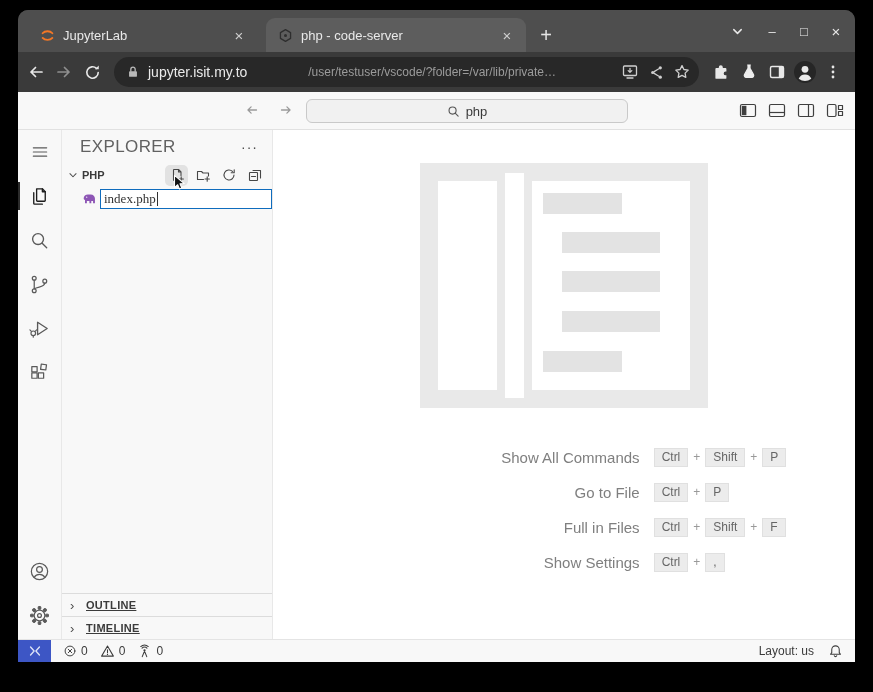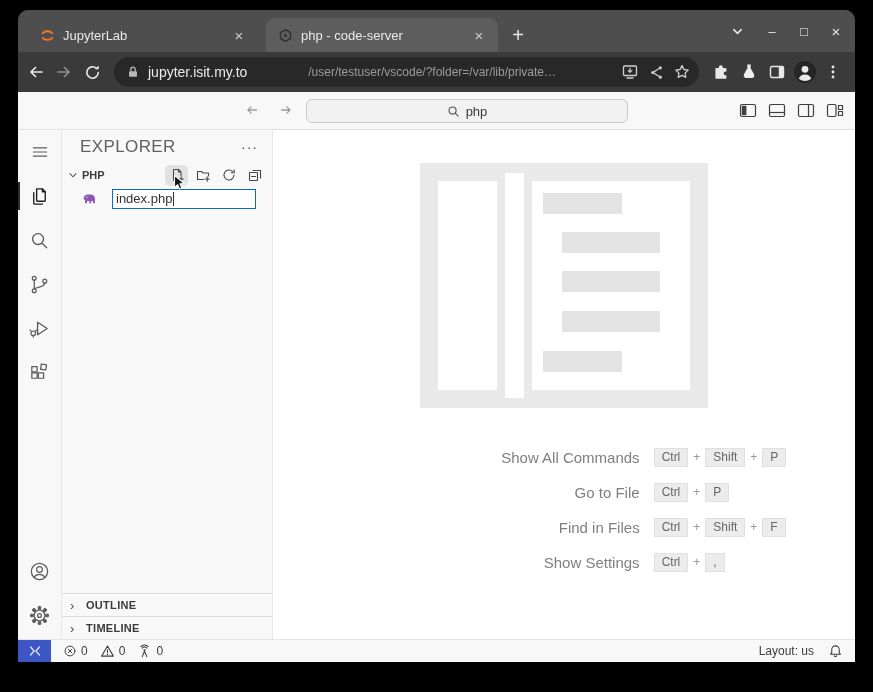--- a/index.html
+++ b/index.html
@@ -9,21 +9,21 @@
           border-radius:10px 10px 0 0;overflow:visible;background:#404040;}
   
   .tabstrip{height:42px;background:#4e4e4e;border-radius:10px 10px 0 0;
             display:flex;align-items:flex-end;position:relative;}
   .tab{height:34px;display:flex;align-items:center;padding:0 10px 0 12px;
        border-radius:9px 9px 0 0;box-sizing:border-box;}
   .tab .title{font-size:13px;color:#e9e9e9;flex:1;white-space:nowrap;overflow:hidden;margin:0 8px;}
   .tab .close{color:#cfcfcf;font-size:15px;line-height:15px;width:18px;height:18px;
               display:flex;align-items:center;justify-content:center;border-radius:50%;}
   .tab.inactive{width:230px;margin-left:10px;background:transparent;}
-  .tab.active{width:232px;margin-left:8px;background:#5d5d5d;}
+  .tab.active{width:260px;margin-left:8px;background:#5d5d5d;}
   .newtab{width:28px;height:28px;margin:0 0 3px 6px;color:#e6e6e6;font-size:20px;
           display:flex;align-items:center;justify-content:center;border:none;background:none;}
   .win-controls{position:absolute;right:10px;top:0;height:42px;display:flex;align-items:center;gap:14px;}
   .win-controls .wc{color:#e8e8e8;font-size:13px;width:18px;text-align:center;}
   
   .toolbar{height:40px;background:#3a3a3a;display:flex;align-items:center;padding:0 8px 0 4px;}
   .tbtn{width:28px;height:28px;display:flex;align-items:center;justify-content:center;
         background:none;border:none;padding:0;flex:0 0 auto;}
   .urlbar{flex:1;height:30px;margin:0 8px;background:#282828;border-radius:15px;
           display:flex;align-items:center;padding:0 4px 0 12px;min-width:0;text-align:center;}
@@ -61,28 +61,28 @@
   .sb-title{font-size:17px;color:#616161;letter-spacing:.4px;flex:1;}
   .sb-more{font-size:14px;color:#4d4d4d;letter-spacing:1px;background:none;border:none;padding:0 2px;}
   .section-row{height:22px;display:flex;align-items:center;padding-left:4px;flex:0 0 auto;}
   .section-row .name{font-size:11px;font-weight:bold;color:#3b3b3b;margin-left:2px;}
   .sec-actions{margin-left:auto;margin-right:6px;display:flex;gap:3px;}
   .sec-btn{width:23px;height:21px;display:flex;align-items:center;justify-content:center;
            background:none;border:none;border-radius:5px;padding:0;position:relative;}
   .sec-btn.hover{background:#e2e2e2;}
   .sec-btn .cursor{position:absolute;left:5px;top:8px;}
   .file-row{height:23px;display:flex;align-items:center;padding-left:20px;margin-top:1px;flex:0 0 auto;}
-  .rename-box{margin-left:15px;width:144px;height:20px;border:1px solid #0f6cbd;background:#fff;
-              display:flex;align-items:center;padding-left:3px;box-sizing:border-box;}
+  .rename-box{margin-left:3px;width:172px;height:20px;border:1px solid #0f6cbd;background:#fff;
+              display:flex;align-items:center;padding-left:3px;box-sizing:border-box;font-family:Liberation Serif, serif;}
   .rename-box .txt{font-size:13px;color:#333;}
   .caret{display:inline-block;width:1px;height:14px;background:#333;margin-left:1px;}
   .panel-row{height:22px;display:flex;align-items:center;border-top:1px solid #dcdcdc;
              padding-left:8px;flex:0 0 auto;}
   .panel-row .chev{font-size:13px;color:#4d4d4d;width:12px;}
-  .panel-row .lbl{font-size:11px;font-weight:bold;color:#3b3b3b;margin-left:4px;letter-spacing:.3px;}
+  .panel-row .lbl{font-size:11px;font-weight:bold;color:#3b3b3b;margin-left:4px;letter-spacing:.3px;text-decoration:underline;}
   .sb-spacer{flex:1;}
   
   .editor{flex:1;background:#fff;display:flex;flex-direction:column;align-items:center;
           padding-top:33px;box-sizing:border-box;min-width:0;}
   .wm-graphic{width:288px;height:245px;border:10px solid #e9e9e9;box-sizing:border-box;
               display:flex;gap:19px;flex:0 0 auto;}
   .wm-left{width:75px;border:8px solid #e9e9e9;box-sizing:border-box;height:100%;}
   .wm-right{flex:1;border:8px solid #e9e9e9;box-sizing:border-box;height:100%;padding-top:12px;}
   .wm-bar{height:21px;background:#e3e3e3;}
   .wm-bar.b1{width:79px;margin:0 0 18px 11px;}
@@ -443,21 +443,21 @@
             </div>
             <div class="wm-row">
               <div class="wm-label">Go to File</div>
               <div class="wm-keys">
                 <span class="keycap">Ctrl</span>
                 <span class="wm-plus">+</span>
                 <span class="keycap">P</span>
               </div>
             </div>
             <div class="wm-row">
-              <div class="wm-label">Find in Files</div>
+              <div class="wm-label">Full in Files</div>
               <div class="wm-keys">
                 <span class="keycap">Ctrl</span>
                 <span class="wm-plus">+</span>
                 <span class="keycap">Shift</span>
                 <span class="wm-plus">+</span>
                 <span class="keycap">F</span>
               </div>
             </div>
             <div class="wm-row">
               <div class="wm-label">Show Settings</div>

